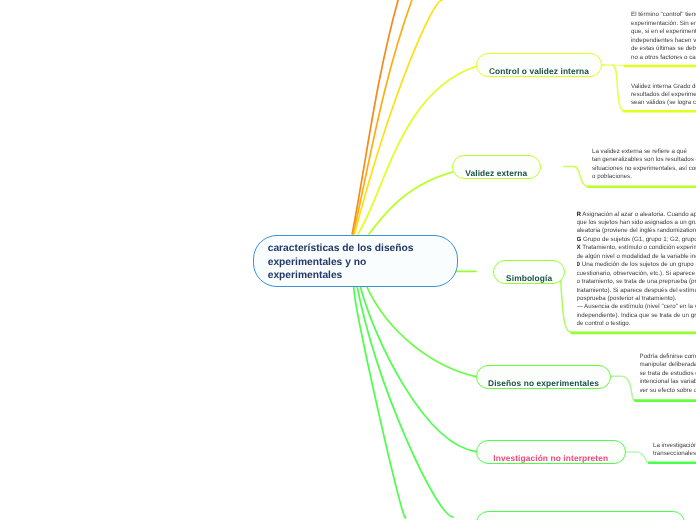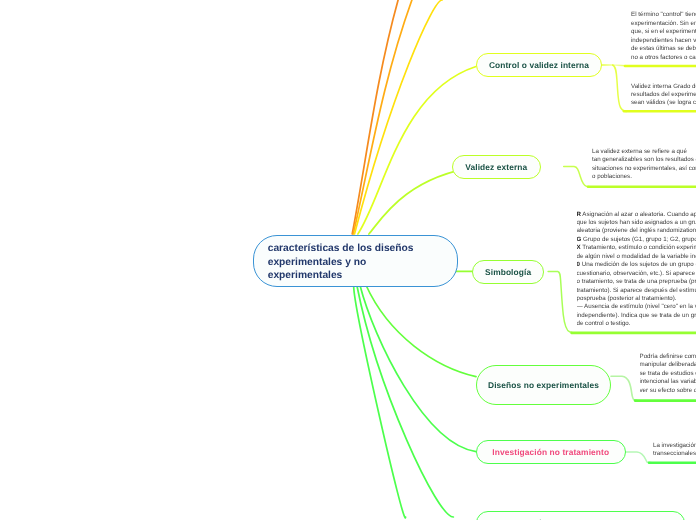--- a/index.html
+++ b/index.html
@@ -4,33 +4,33 @@
 <style>
   html,body{margin:0;padding:0;background:#ffffff;}
   body{width:696px;height:520px;overflow:hidden;
        font-family:"Liberation Sans", sans-serif;
        -webkit-font-smoothing:antialiased;text-rendering:geometricPrecision;}
   #stage{position:relative;width:696px;height:520px;background:#fff;overflow:hidden;
          will-change:transform;transform:translateZ(0);}
   svg#links{position:absolute;left:0;top:0;width:696px;height:520px;}
 
   .node{position:absolute;box-sizing:border-box;border-radius:999px;
-        background:#fcfefc;display:flex;align-items:center;justify-content:center;}
+        background:#fcfefc;display:flex;align-items:flex-end;justify-content:center;}
   .node .lbl{white-space:nowrap;font-weight:bold;font-size:8.4px;letter-spacing:0.1px;}
 
   #rootnode{left:253px;top:234.6px;width:205.4px;height:52.2px;border:1.4px solid #3a93d5;
             border-radius:24px;align-items:flex-start;justify-content:flex-start;
             padding:6.3px 0 0 13.7px;background:#fafdfd;}
   #rootnode .lbl{white-space:normal;color:#22386b;font-size:10.25px;line-height:13.8px;
                  font-weight:bold;width:150px;letter-spacing:0;}
 
   .n1{left:476px;top:53.3px;width:126px;height:24px;border:1.6px solid #e1ff1e;}
   .n2{left:452px;top:154.8px;width:88.5px;height:24px;border:1.6px solid #bcff28;}
-  .n3{left:472px;top:259.7px;width:72.2px;height:24px;border:1.6px solid #96ff32;}
-  .n4{left:476px;top:365.2px;width:135px;height:40px;border:1.6px solid #64ff3c;}
+  .n3{left:493px;top:259.7px;width:72.2px;height:24px;border:1.6px solid #96ff32;}
+  .n4{left:476px;top:365.2px;width:135px;height:24px;border:1.6px solid #64ff3c;}
   .n5{left:476px;top:440.2px;width:149.5px;height:24px;border:1.6px solid #4cff4c;}
   .n6{left:476px;top:510.5px;width:209px;height:24px;border:1.6px solid #4cff4c;}
   .n1 .lbl,.n2 .lbl,.n3 .lbl,.n4 .lbl,.n6 .lbl{color:#1b5346;}
   .n5 .lbl{color:#f04a7d;}
 
   .para{position:absolute;color:#3d3d3d;font-size:6.2px;overflow:hidden;}
   .para .ln{display:block;white-space:pre;height:8.45px;line-height:8.45px;}
   .para .ln b{font-weight:bold;color:#1a1a1a;}
 
   .p1{left:631px;top:11.4px;width:70px;}
@@ -99,21 +99,21 @@
   <div class="node n2">
     <span class="lbl">Validez externa</span>
   </div>
   <div class="node n3">
     <span class="lbl">Simbología</span>
   </div>
   <div class="node n4">
     <span class="lbl">Diseños no experimentales</span>
   </div>
   <div class="node n5">
-    <span class="lbl">Investigación no tratamiento</span>
+    <span class="lbl">Investigación no interpreten</span>
   </div>
   <div class="node n6">
     <span class="lbl">Definición y alcance de Experimento</span>
   </div>
 
   <div class="para p1">
       <span class="ln">El término "control" tiene varias connotaciones dentro de la</span>
       <span class="ln">experimentación. Sin embargo, su acepción más común es</span>
       <span class="ln">que, si en el experimento se observa que una o más variables</span>
       <span class="ln">independientes hacen variar a las dependientes, la variación</span>

